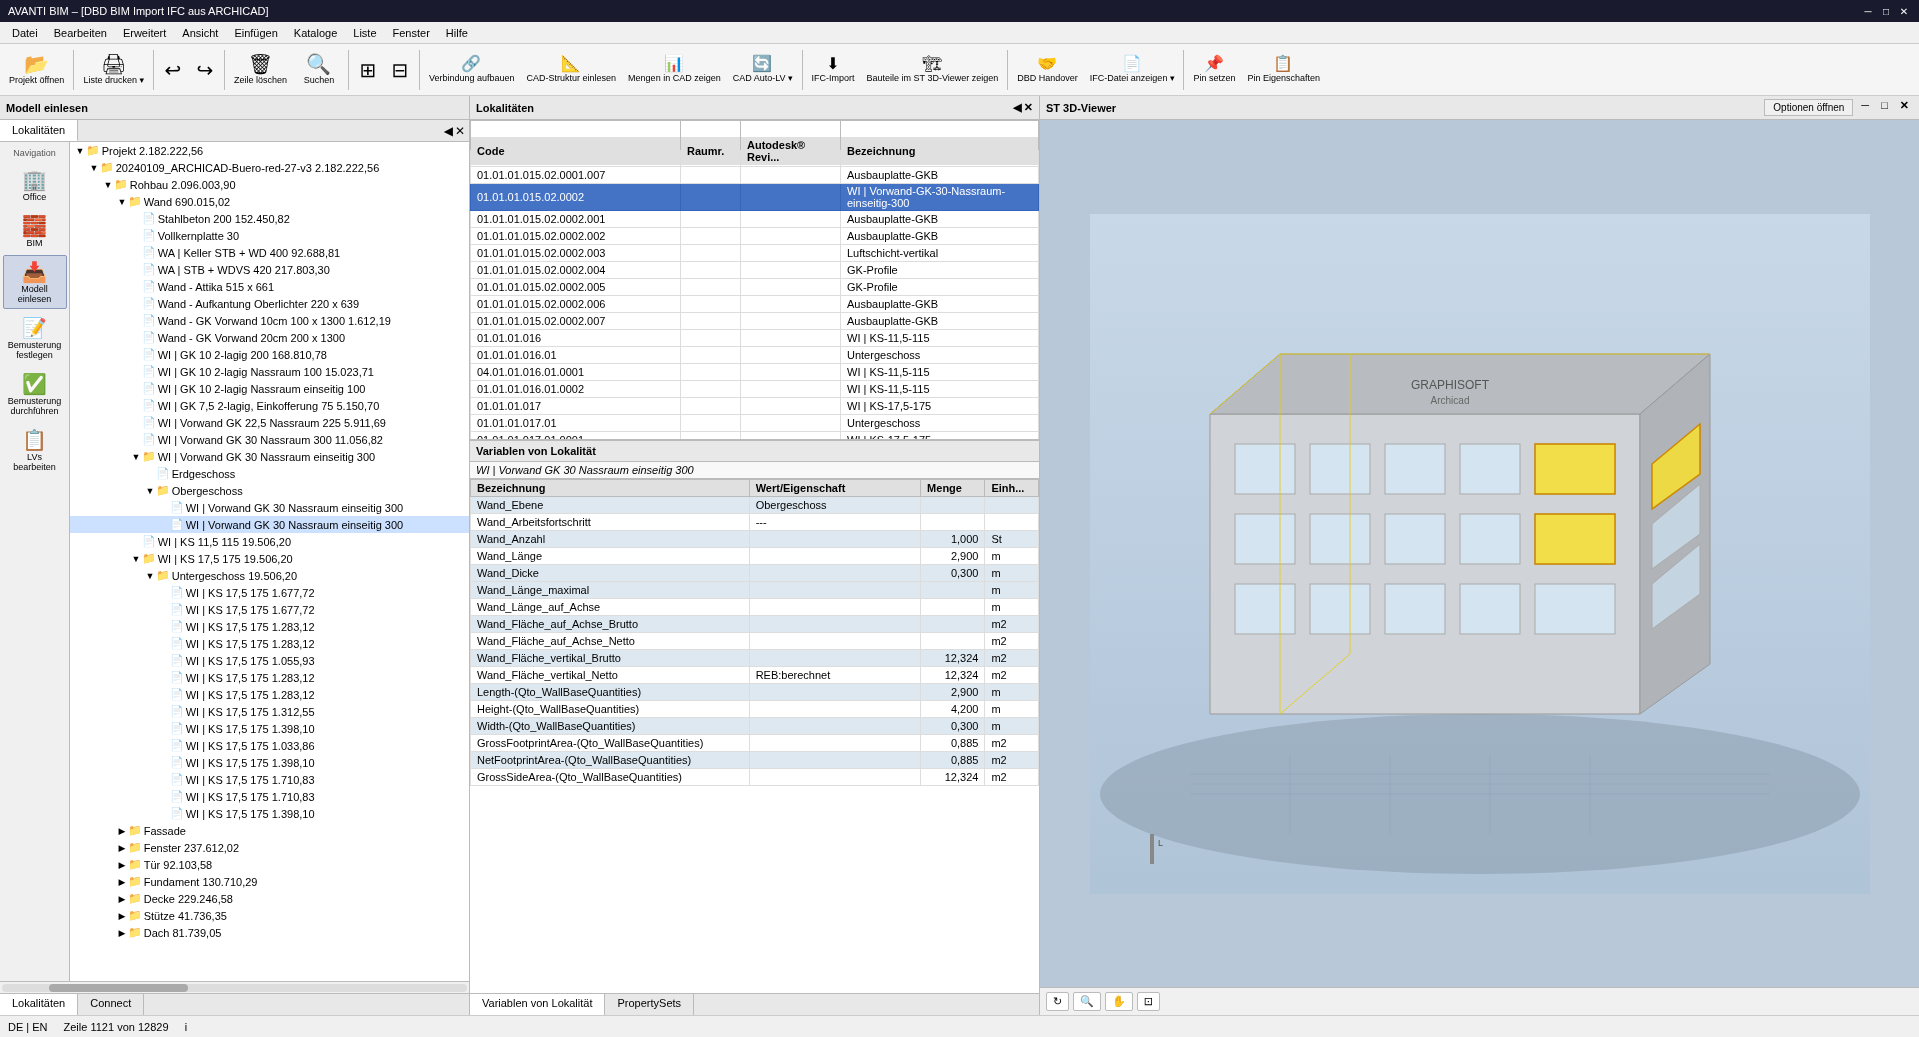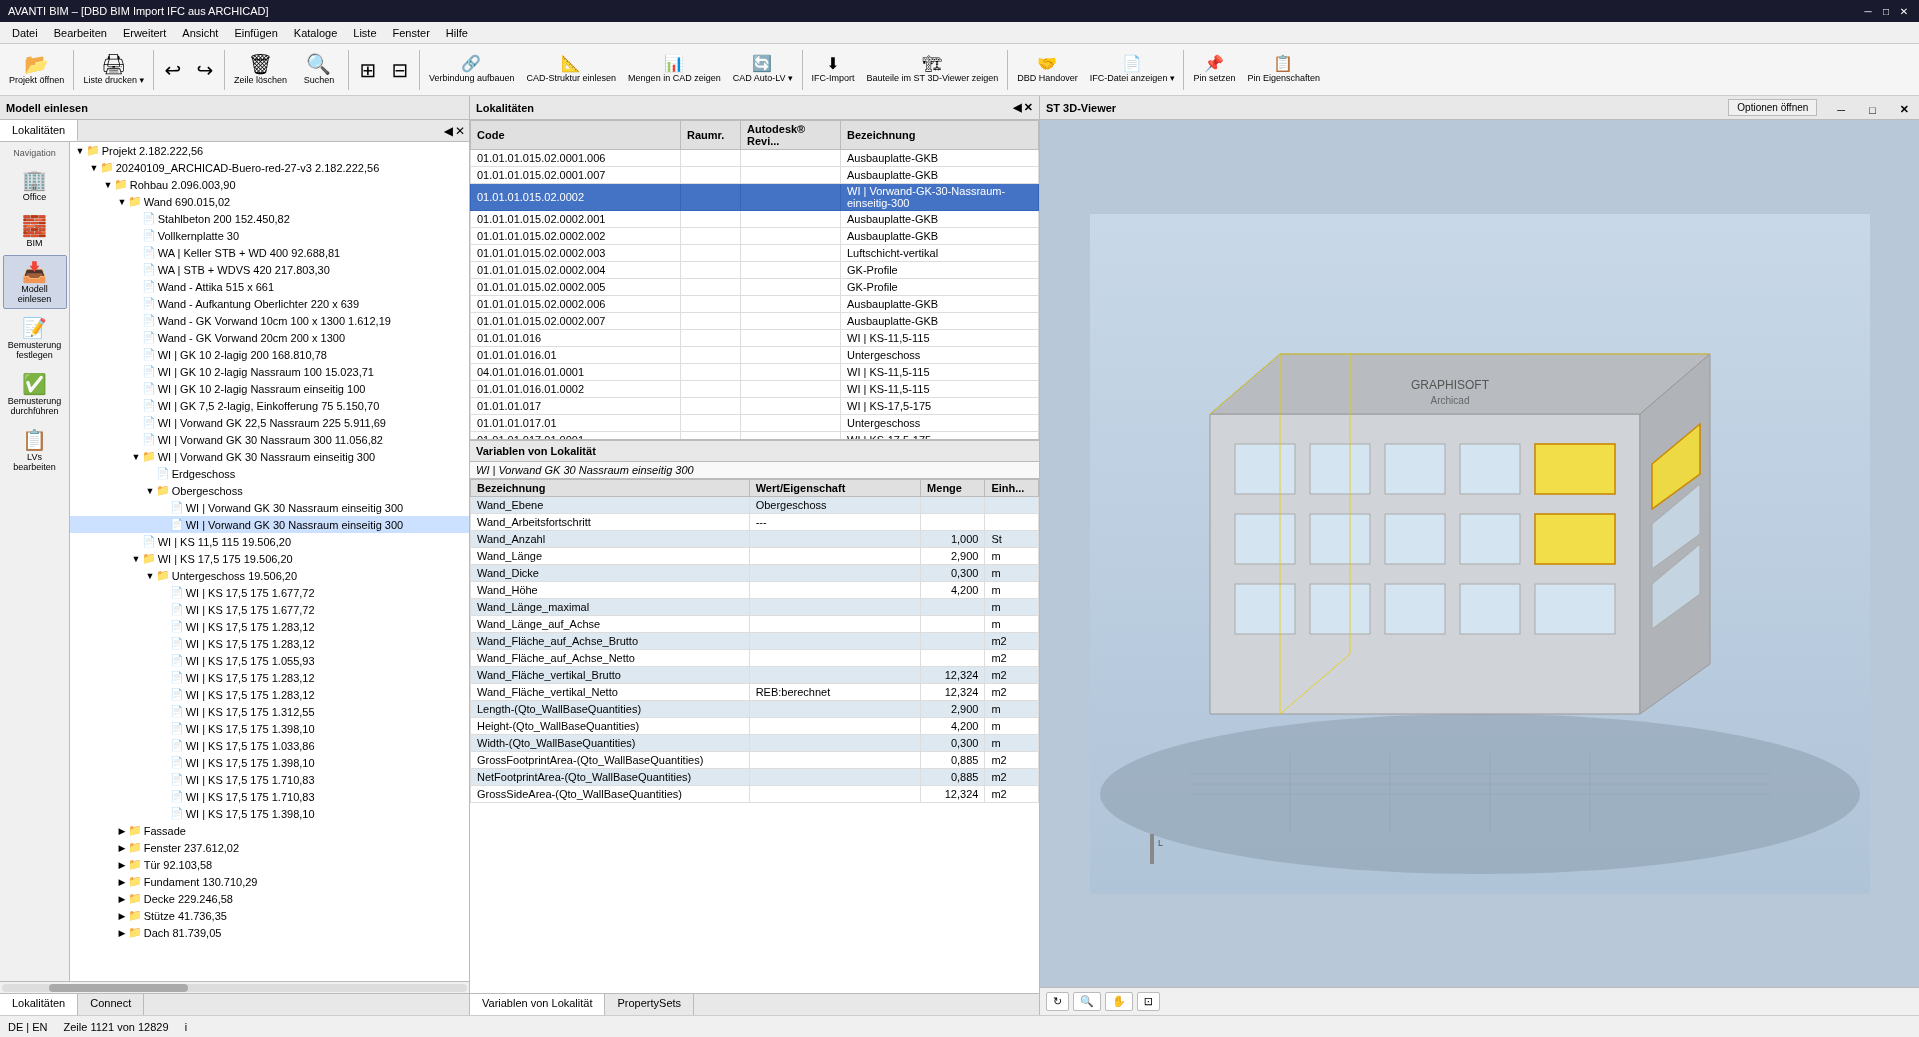--- a/index.html
+++ b/index.html
@@ -43,36 +43,36 @@
     .tree-icon { font-size: 11px; margin-right: 2px; }
     .tree-label { font-size: 11px; }
 
     
     .middle-panel { width: 570px; display: flex; flex-direction: column; border-right: 1px solid #bbb; background: #fff; }
     .mp-header { height: 24px; background: #e8e8e8; border-bottom: 1px solid #bbb; display: flex; align-items: center; padding: 0 6px; font-size: 11px; font-weight: bold; }
     .mp-scroll { overflow-y: auto; }
 
     
     .data-table { width: 100%; border-collapse: collapse; font-size: 11px; }
-    .data-table th { background: #e0e0e0; border: 1px solid #bbb; padding: 2px 6px; text-align: left; font-weight: bold; position: sticky; top: 0; z-index: 1; }
+    .data-table th { background: #e0e0e0; border: 1px solid #bbb; padding: 2px 6px; text-align: left; font-weight: bold; position: sticky; top: 16px; z-index: 1; }
     .data-table td { border: 1px solid #ddd; padding: 1px 6px; height: 17px; }
     .data-table tr.selected { background: #4472c4; color: #fff; }
     .data-table tr.selected td { border-color: #3366bb; }
 
     
     .vars-header { height: 22px; background: #e8e8e8; border-bottom: 1px solid #bbb; border-top: 1px solid #bbb; display: flex; align-items: center; padding: 0 6px; font-size: 11px; font-weight: bold; }
     .vars-table { width: 100%; border-collapse: collapse; font-size: 11px; }
     .vars-table th { background: #e0e0e0; border: 1px solid #bbb; padding: 2px 6px; text-align: left; font-weight: bold; }
     .vars-table td { border: 1px solid #ddd; padding: 1px 6px; height: 17px; }
     .vars-table tr.highlight { background: #dde8f0; }
 
     
     .right-panel { flex: 1; display: flex; flex-direction: column; background: #0369a1; }
     .viewer-header { height: 24px; background: #e8e8e8; border-bottom: 1px solid #bbb; display: flex; align-items: center; padding: 0 6px; font-size: 11px; font-weight: bold; justify-content: space-between; }
-    .viewer-controls { display: flex; gap: 16px; align-items: flex-end; }
+    .viewer-controls { display: flex; gap: 4px; align-items: flex-start; }
     .viewer-body { flex: 1; background: #b8c8d8; display: flex; align-items: center; justify-content: center; position: relative; overflow: hidden; }
     .viewer-toolbar { height: 28px; background: #f0f0f0; border-top: 1px solid #bbb; display: flex; align-items: center; padding: 0 6px; gap: 4px; }
     .viewer-tb-btn { font-size: 11px; cursor: pointer; padding: 2px 6px; background: #fff; border: 1px solid #bbb; border-radius: 2px; }
 
     
     .bottom-tabs { display: flex; background: #e8e8e8; border-top: 1px solid #bbb; height: 22px; }
     .bottom-tab { padding: 3px 12px; font-size: 11px; cursor: pointer; border-right: 1px solid #bbb; }
     .bottom-tab.active { background: #fff; }
 
     
@@ -706,26 +706,20 @@
                 <td></td>
                 <td style="text-align: right;">2,900</td>
                 <td>m</td>
               </tr>
               <tr class="highlight">
                 <td>Wand_Dicke</td>
                 <td></td>
                 <td style="text-align: right;">0,300</td>
                 <td>m</td>
               </tr>
-              <tr>
-                <td>Wand_Höhe</td>
-                <td></td>
-                <td style="text-align: right;">4,200</td>
-                <td>m</td>
-              </tr>
               <tr class="highlight">
                 <td>Wand_Länge_maximal</td>
                 <td></td>
                 <td style="text-align: right;"></td>
                 <td>m</td>
               </tr>
               <tr>
                 <td>Wand_Länge_auf_Achse</td>
                 <td></td>
                 <td style="text-align: right;"></td>

